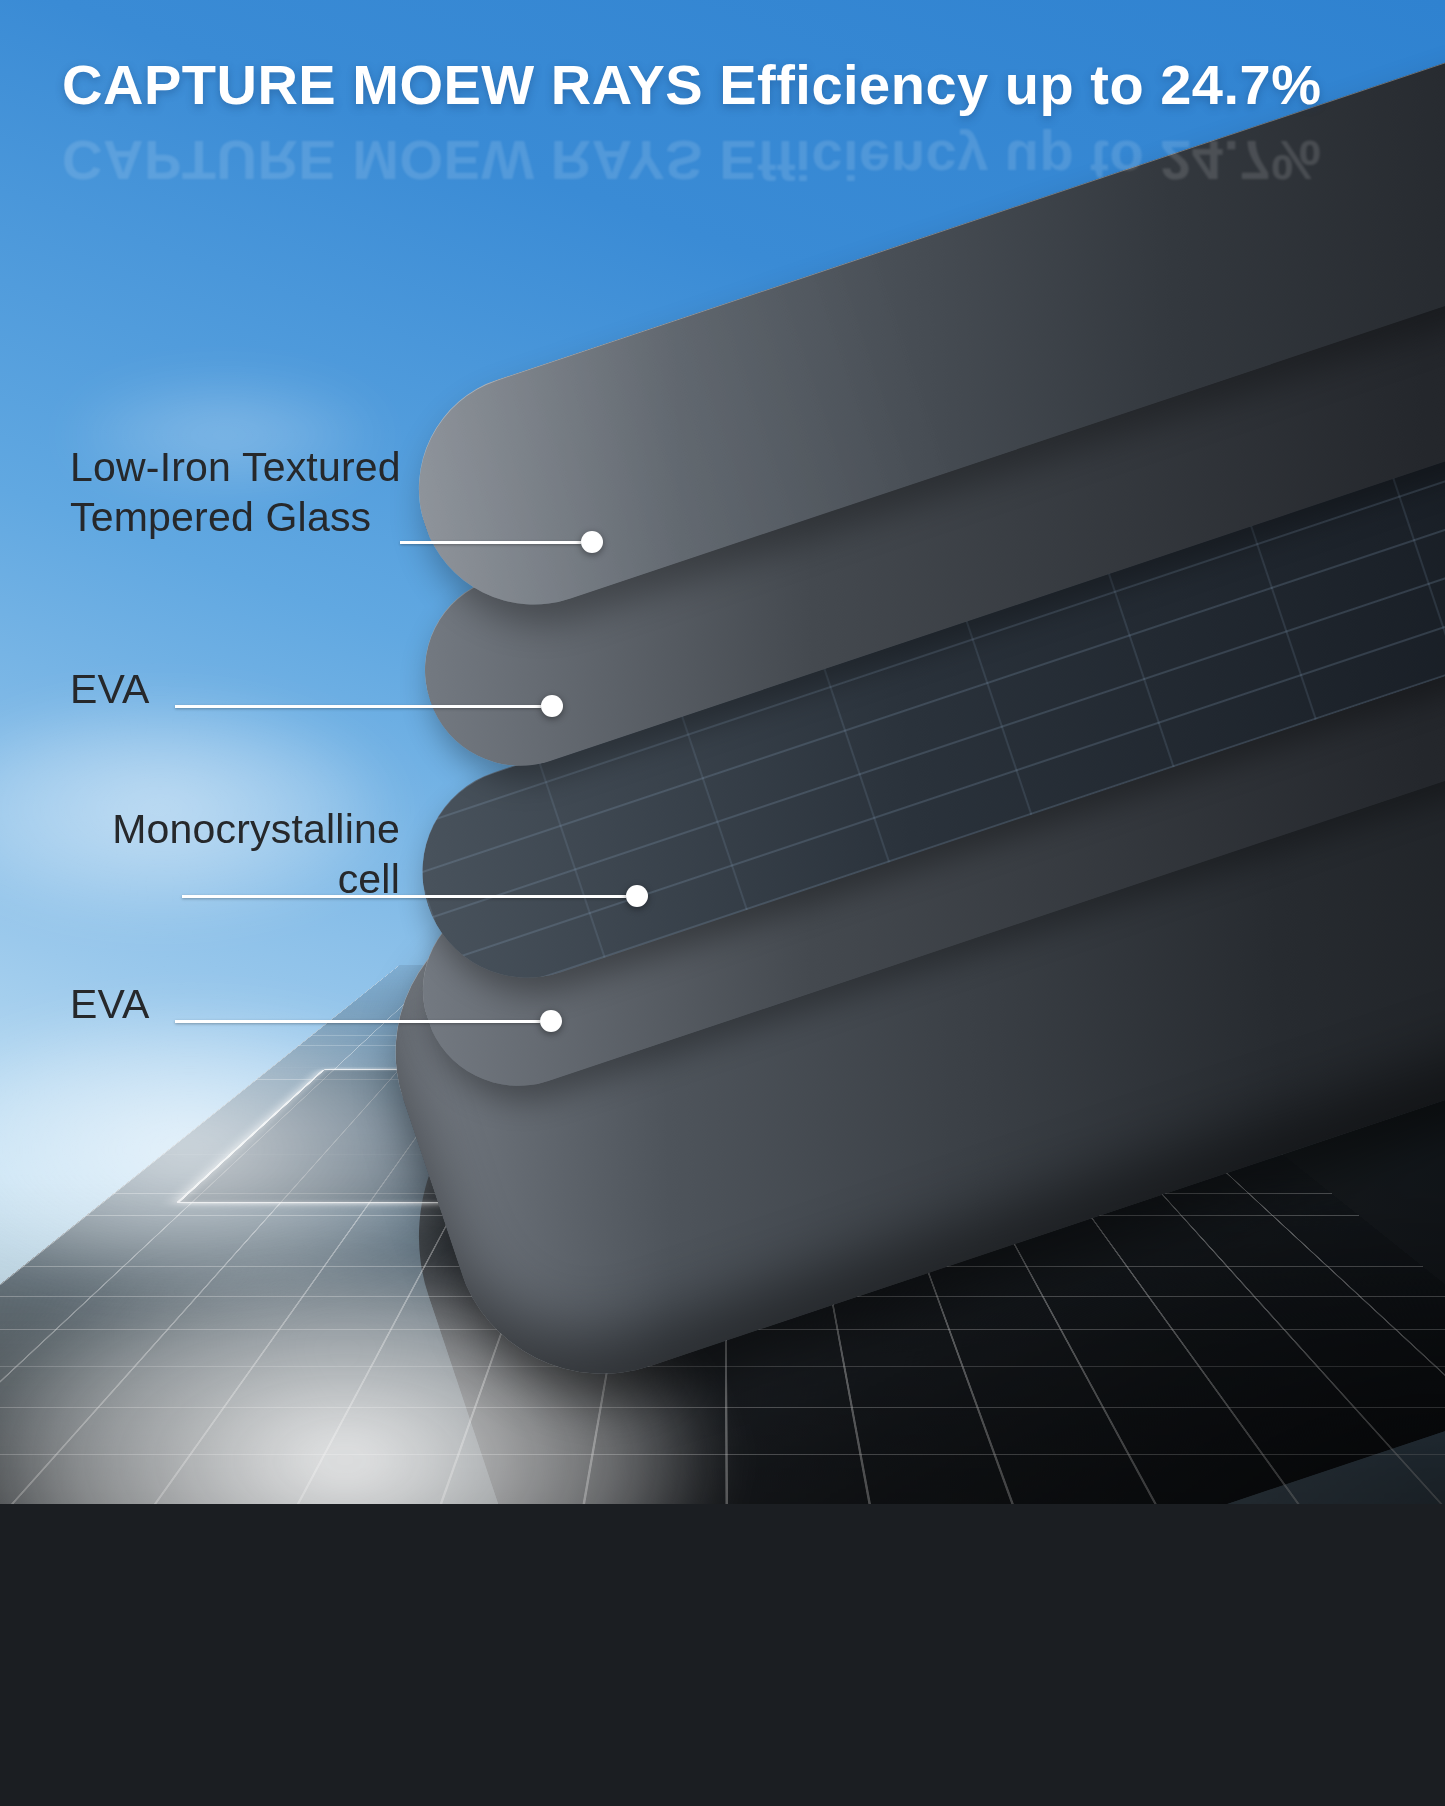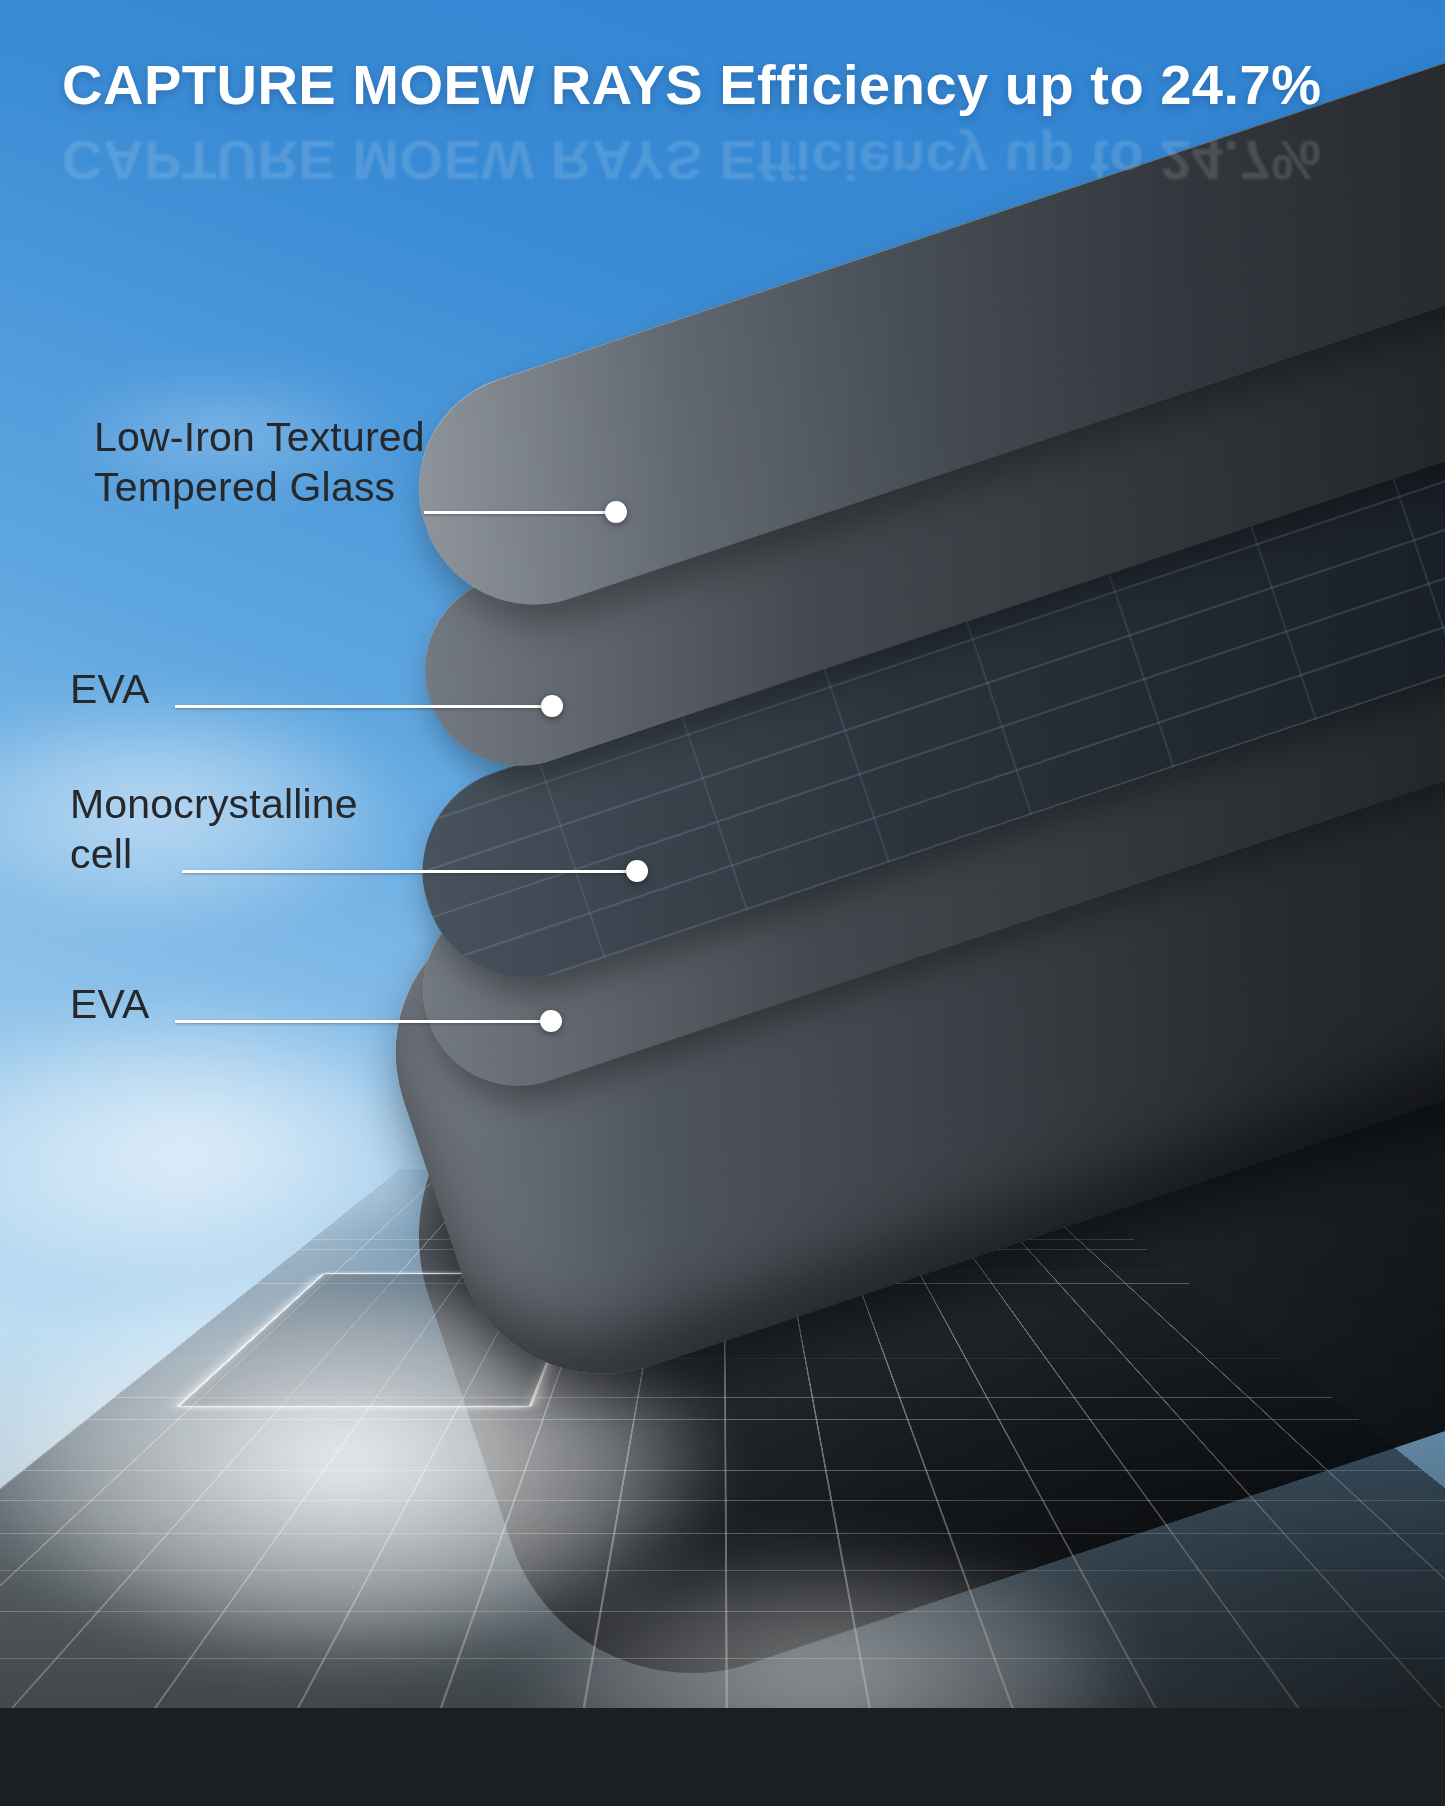--- a/index.html
+++ b/index.html
@@ -1,19 +1,19 @@
 <!DOCTYPE html>
 <html><head>
 <meta charset="utf-8">
 <style>
   html, body { margin: 0; padding: 0; background: #1b1e22; }
   .scene {
     position: relative;
     width: 1445px;
-    height: 1708px;
+    height: 1504px;
     margin: 0 auto;
     overflow: hidden;
     font-family: "Liberation Sans", sans-serif;
     background: linear-gradient(200deg, #2f82d0 0%, #3a8bd5 25%, #61a8e1 50%, #9bc9ec 72%, #d9eef8 92%, #eef7fb 100%);
   }
 
   
   .cloud {
     position: absolute;
     border-radius: 50%;
@@ -150,25 +150,25 @@
     background: #ffffff;
     box-shadow: 0 1px 3px rgba(0,0,0,.30);
   }
   .lead .dot {
     flex: 0 0 auto;
     width: 22px; height: 22px;
     border-radius: 50%;
     background: #ffffff;
     box-shadow: 0 2px 7px rgba(0,0,0,.40);
   }
-  .c1 { top: 412px; width: 560px; margin-left: 24px; }  .c1 .label { width: 380px; }
+  .c1 { top: 442px; width: 560px; }  .c1 .label { width: 380px; }
   .c1 .lead { top: 89px;  left: 330px; width: 203px; }
   .c2 { top: 664px; width: 520px; }
   .c2 .lead { top: 31px;  left: 105px; width: 388px; }
-  .c3 { top: 779px; width: 600px; }  .c3 .label { width: 330px; }
+  .c3 { top: 804px; width: 600px; text-align: right; }  .c3 .label { width: 330px; }
   .c3 .lead { top: 81px;  left: 112px; width: 466px; }
   .c4 { top: 979px; width: 520px; }
   .c4 .lead { top: 31px;  left: 105px; width: 387px; }
   .c5 { top: 1118px; width: 520px; }
   .c5 .lead { top: 31px;  left: 345px; width: 154px; }
 </style>
 </head>
 <body>
 
 <div class="scene">

